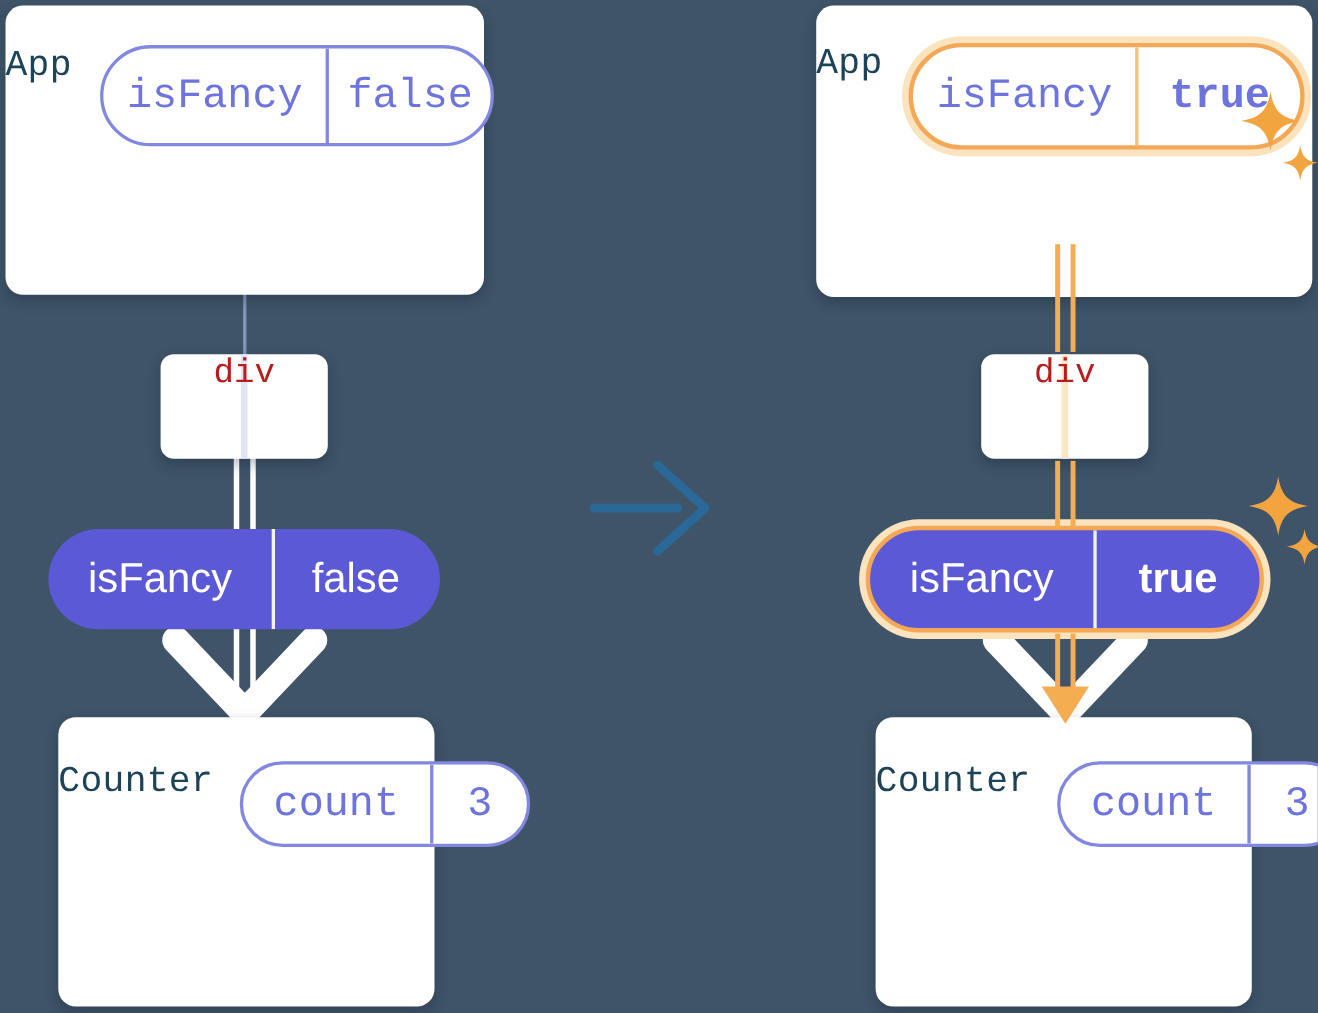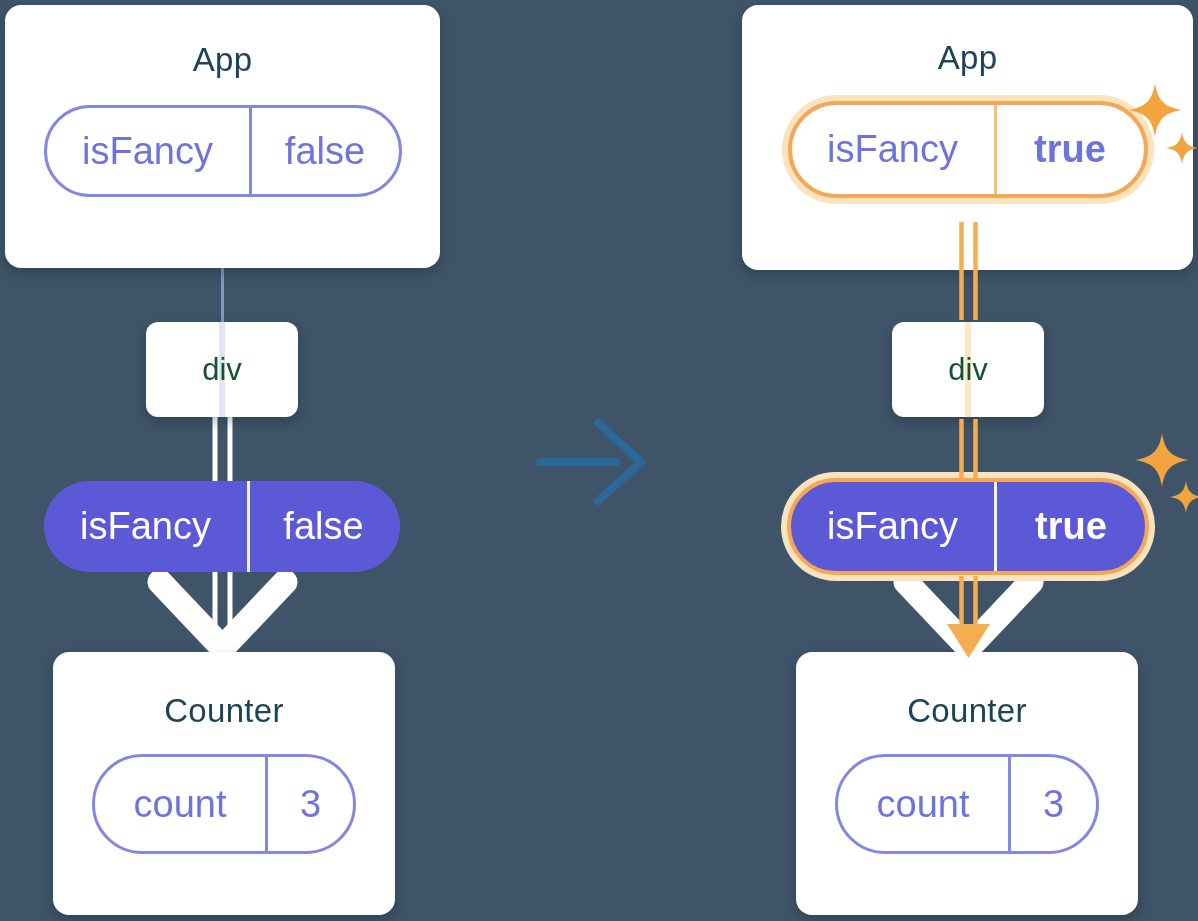--- a/index.html
+++ b/index.html
@@ -16,22 +16,22 @@
   #connector-layer { z-index: 0; }
   #overlay-layer { z-index: 6; }
 
   .card {
     position: absolute;
     background: #ffffff;
     border-radius: 16px;
     box-shadow: 0 5px 12px rgba(15,25,40,.28);
     z-index: 2;
     display: flex;
-    flex-direction: column;
-    align-items: center;
+    flex-direction: row;
+    font-family: Liberation Mono, monospace;
   }
   .comp-title { color: #1d4358; font-size: 33px; letter-spacing: .3px; }
 
   .pill {
     display: flex;
     border-radius: 60px;
     overflow: hidden;
     font-size: 38px;
     z-index: 2;
     flex: none;
@@ -54,37 +54,37 @@
   #app-after  { left: 742px; top: 5px; width: 451px; height: 265px; padding-top: 34px; gap: 24px; }
   .app-pill { height: 92px; border-radius: 52px; }
   .app-pill .k { width: 202px; }
   .app-pill .v { width: 150px; }
   .app-pill.hl { height: 97px; }
 
   
   .div-card { justify-content: center; border-radius: 12px; }
   #div-before { left: 146px; top: 322px; width: 152px; height: 95px; }
   #div-after  { left: 892px; top: 322px; width: 152px; height: 95px; }
-  .div-label { position: relative; z-index: 2; color: #14532d; font-size: 31px; }
+  .div-label { position: relative; z-index: 2; color: #b91c1c; font-size: 31px; }
   .thru-line { position: absolute; top: 0; bottom: 0; left: 50%; width: 6px; transform: translateX(-50%); z-index: 1; }
   .thru-blue { background: #dfe4f6; }
   .thru-orange { background: #fce6c3; }
 
   
   #pill-before { left: 44px; top: 481px; width: 356px; height: 91px; border-radius: 50px; }
   #pill-before .k { width: 203px; }
   #pill-before .v { width: 150px; }
   #pill-after { left: 787px; top: 478px; width: 362px; height: 97px; border-radius: 52px; }
   #pill-after .k { width: 203px; }
   #pill-after .v { width: 151px; }
 
   
   #counter-before { left: 53px; top: 652px; width: 342px; height: 263px; padding-top: 40px; gap: 24px; }
   #counter-after  { left: 796px; top: 652px; width: 342px; height: 263px; padding-top: 40px; gap: 24px; }
-  .counter-pill { height: 100px; border-radius: 60px; }
+  .counter-pill { height: 78px; border-radius: 60px; }
   .counter-pill .k { width: 170px; }
   .counter-pill .v { width: 88px; }
 </style>
 </head>
 <body>
 
 <svg id="connector-layer" class="layer" viewBox="0 0 1198 921">
 
   <line x1="222.5" y1="266" x2="222.5" y2="324" stroke="#8298bd" stroke-width="3"></line>
 

